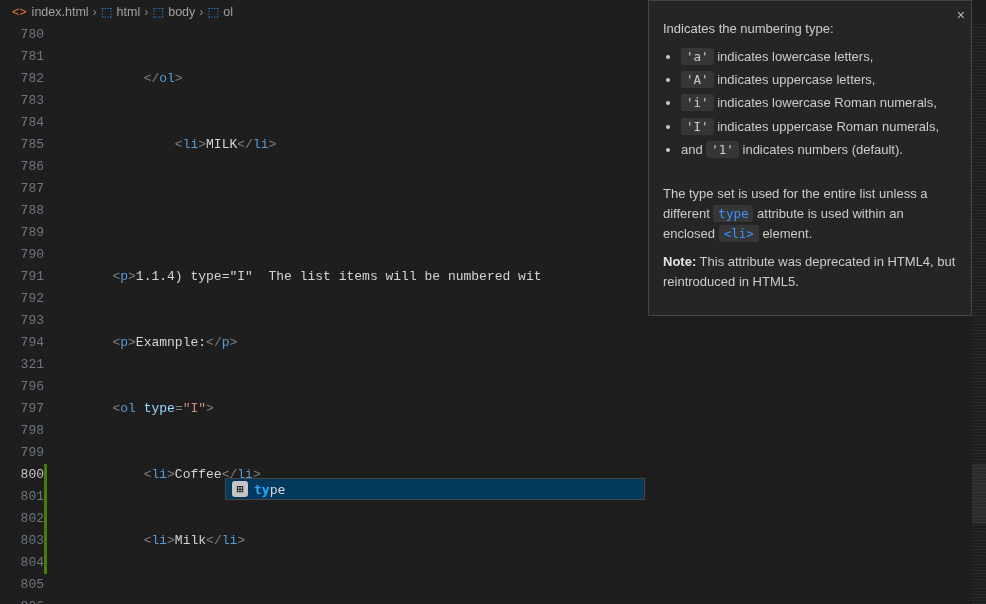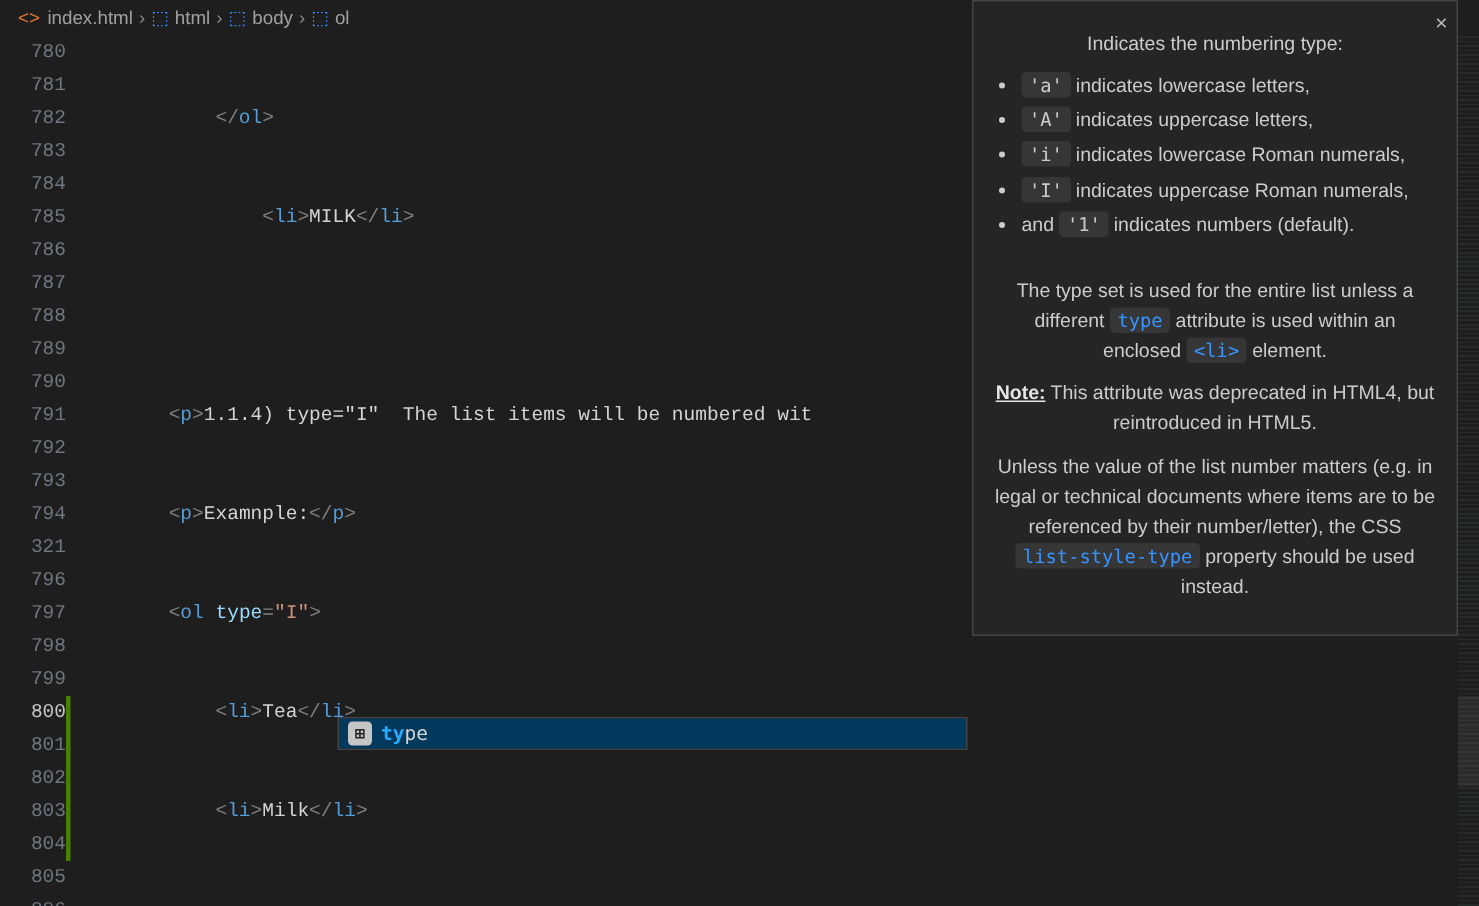--- a/index.html
+++ b/index.html
@@ -127,22 +127,22 @@
   .hover-box ul { padding-left: 18px; margin: 6px 0 24px 0; }
   .hover-box li { margin: 3px 0; }
   .hover-box code {
     font-family: Consolas, monospace;
     background: rgba(255,255,255,0.08);
     padding: 1px 5px;
     border-radius: 3px;
     font-size: 12.5px;
   }
   .hover-box code.link { color: #3794ff; background: rgba(255,255,255,0.08); }
-  .hover-box p { margin: 8px 0; text-align: center; }
-  .hover-box strong { color: #e5e5e5; text-decoration: underline; }
+  .hover-box p { margin: 8px 0; }
+  .hover-box strong { color: #e5e5e5; }
   .minimap {
     position: absolute;
     right: 0;
     top: 24px;
     width: 14px;
     height: 580px;
     background: #1e1e1e;
   }
   .minimap .thumb {
     position: absolute;
@@ -212,21 +212,21 @@
   <div class="changebar">
     <div class="bar" style="top:440px;height:110px"></div>
   </div>
   <div class="code">
     <div class="line"><span class="tk-text">            </span><span class="tk-punc">&lt;/</span><span class="tk-tag">ol</span><span class="tk-punc">&gt;</span></div>
     <div class="line"><span class="tk-text">                </span><span class="tk-punc">&lt;</span><span class="tk-tag">li</span><span class="tk-punc">&gt;</span><span class="tk-text">MILK</span><span class="tk-punc">&lt;/</span><span class="tk-tag">li</span><span class="tk-punc">&gt;</span></div>
     <div class="line"></div>
     <div class="line"><span class="tk-text">        </span><span class="tk-punc">&lt;</span><span class="tk-tag">p</span><span class="tk-punc">&gt;</span><span class="tk-text">1.1.4) type="I"  The list items will be numbered wit</span></div>
     <div class="line"><span class="tk-text">        </span><span class="tk-punc">&lt;</span><span class="tk-tag">p</span><span class="tk-punc">&gt;</span><span class="tk-text">Examnple:</span><span class="tk-punc">&lt;/</span><span class="tk-tag">p</span><span class="tk-punc">&gt;</span></div>
     <div class="line"><span class="tk-text">        </span><span class="tk-punc">&lt;</span><span class="tk-tag">ol</span><span class="tk-text"> </span><span class="tk-attr">type</span><span class="tk-punc">=</span><span class="tk-str">"I"</span><span class="tk-punc">&gt;</span></div>
-    <div class="line"><span class="tk-text">            </span><span class="tk-punc">&lt;</span><span class="tk-tag">li</span><span class="tk-punc">&gt;</span><span class="tk-text">Tea</span><span class="tk-punc">&lt;/</span><span class="tk-tag">li</span><span class="tk-punc">&gt;</span></div>
+    <div class="line"><span class="tk-text">            </span><span class="tk-punc">&lt;</span><span class="tk-tag">li</span><span class="tk-punc">&gt;</span><span class="tk-text">Coffee</span><span class="tk-punc">&lt;/</span><span class="tk-tag">li</span><span class="tk-punc">&gt;</span></div>
     <div class="line"><span class="tk-text">            </span><span class="tk-punc">&lt;</span><span class="tk-tag">li</span><span class="tk-punc">&gt;</span><span class="tk-text">Milk</span><span class="tk-punc">&lt;/</span><span class="tk-tag">li</span><span class="tk-punc">&gt;</span></div>
     
     
     
     
     
     
     
     
     
@@ -254,19 +254,18 @@
   <p>Indicates the numbering type:</p>
   <ul>
     <li><code>'a'</code> <span>indicates lowercase letters,</span></li>
     <li><code>'A'</code> <span>indicates uppercase letters,</span></li>
     <li><code>'i'</code> <span>indicates lowercase Roman numerals,</span></li>
     <li><code>'I'</code> <span>indicates uppercase Roman numerals,</span></li>
     <li><span>and </span><code>'1'</code> <span>indicates numbers (default).</span></li>
   </ul>
   <p><span>The type set is used for the entire list unless a different </span><code class="link">type</code><span> attribute is used within an enclosed </span><code class="link">&lt;li&gt;</code><span> element.</span></p>
   <p><strong>Note:</strong><span> This attribute was deprecated in HTML4, but reintroduced in HTML5.</span></p>
-  <p><span>Unless the value of the list number matters (e.g. in legal or technical documents where items are to be referenced by their number/letter), the CSS </span><code class="link">list-style-type</code><span> property should be used instead.</span></p>
 </div>
 
 <div class="minimap">
   <div class="noise" style="top:0;height:580px"></div>
   <div class="thumb" style="top:440px;height:60px"></div>
 </div>
 
 </body></html>

